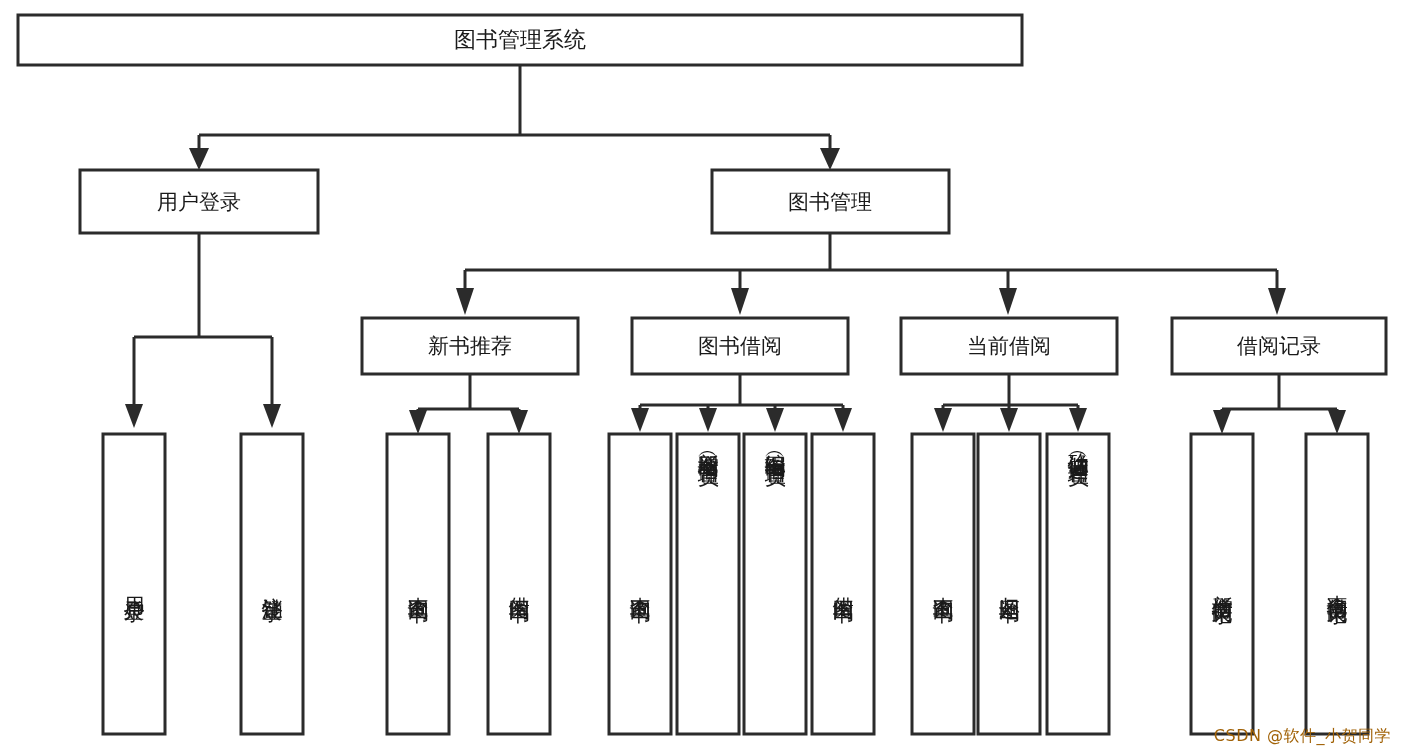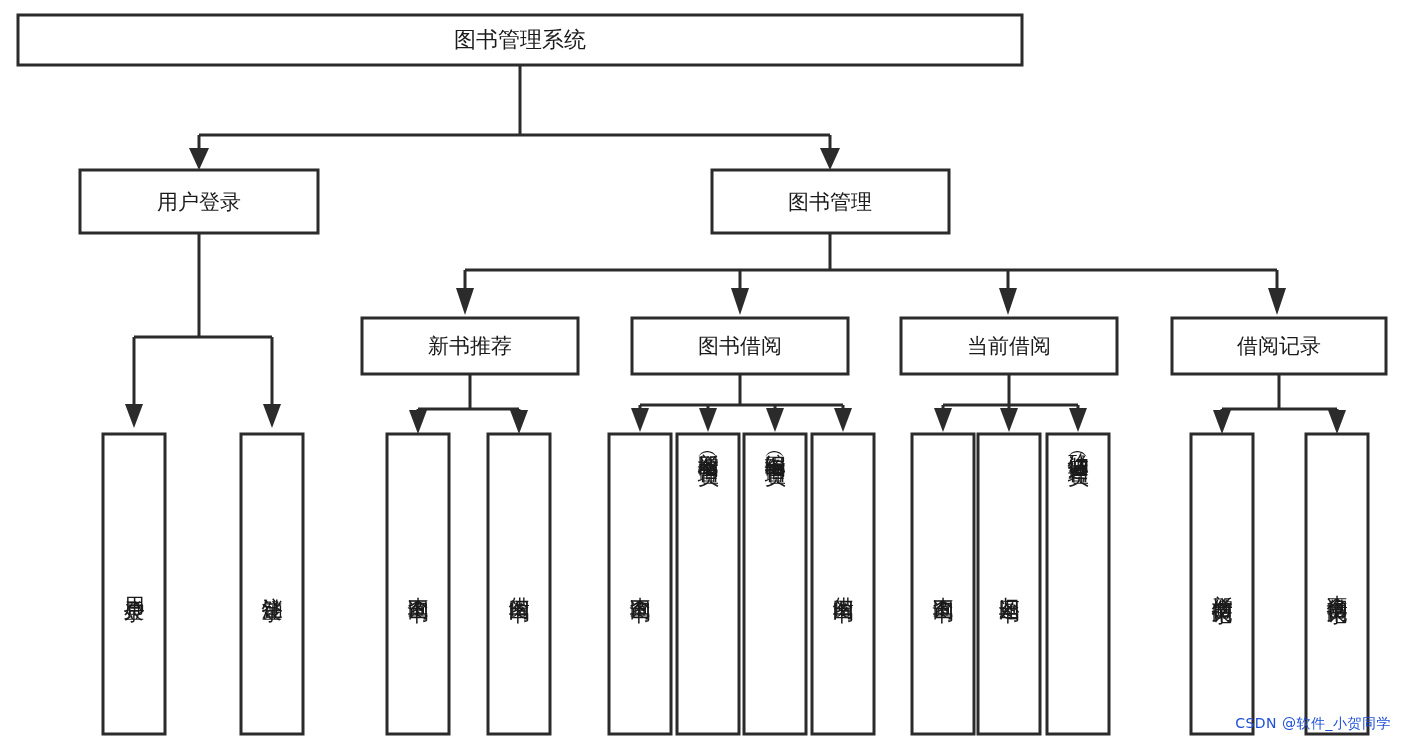--- a/index.html
+++ b/index.html
@@ -72,24 +72,24 @@
     font-size: 21px;
     line-height: 1.26;
     letter-spacing: 2px;
     color: #1a1a1a;
     white-space: nowrap;
     text-align: center;
   }
   .watermark {
     position: absolute;
     right: 14px;
-    bottom: 14px;
-    font-family: "DejaVu Sans", "Liberation Sans", sans-serif;
-    font-size: 14px;
-    color: #1d4ed8;
+    bottom: 0;
+    font-family: "DejaVu Sans", "Liberation Sans", sans-serif;
+    font-size: 16px;
+    color: #a16207;
     white-space: nowrap;
     letter-spacing: 0.5px;
   }
 </style>
 </head>
 <body>
 
 <div id="diagram-root">
 
   <svg class="diagram-canvas" viewBox="0 0 1405 747" xmlns="http://www.w3.org/2000/svg">

